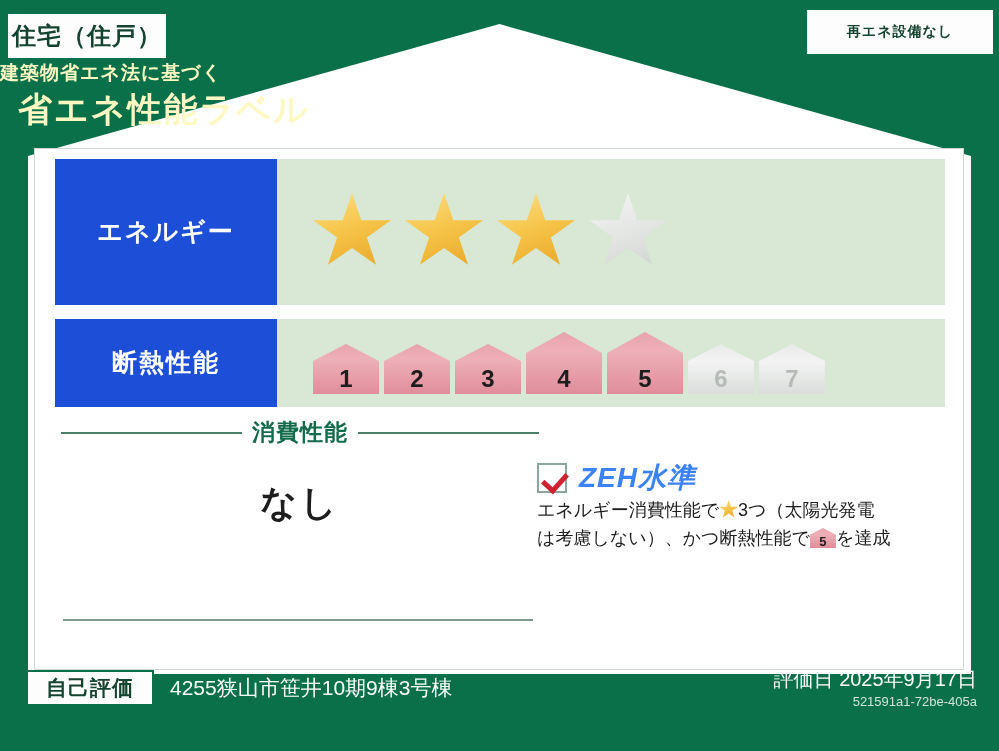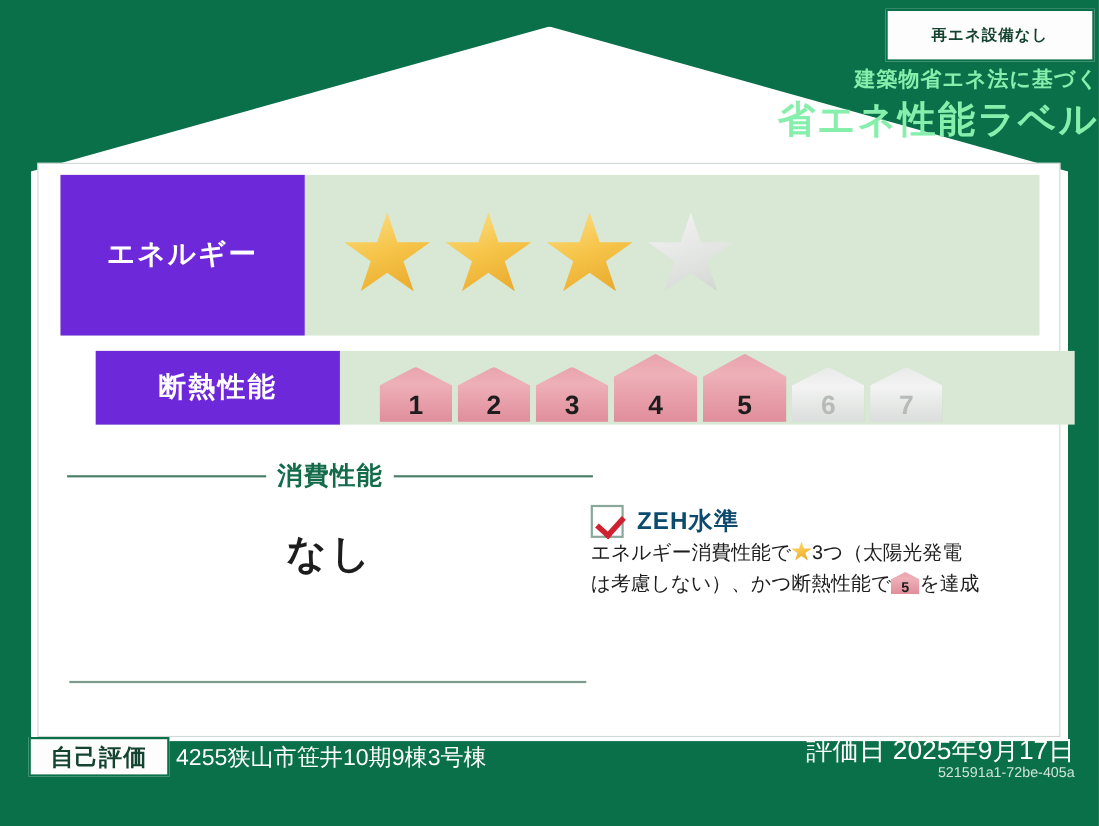--- a/index.html
+++ b/index.html
@@ -42,31 +42,31 @@
   #badge-renew {
     right: 4px; top: 8px;
     width: 190px; height: 48px;
     font-size: 14px;
   }
 
   
   .title-block {
     position: absolute;
     left: 0; right: 0; top: 62px;
-    text-align: right;
-    color: #86efac;
+    text-align: left;
+    color: #fef9c3;
     z-index: 5;
   }
   .title-sub {
     font-size: 19px; font-weight: bold; letter-spacing: 1px;
     line-height: 1.2;
   }
   .title-main {
     font-size: 34px; font-weight: bold; letter-spacing: 2px;
-    line-height: 1.25; margin-top: 3px;
+    line-height: 1.25; margin-top: 3px; padding-left: 18px;
   }
 
   
   .card {
     position: absolute;
     left: 34px; top: 148px;
     width: 930px; height: 522px;
     background: #ffffff;
     border: 1px solid #cfd8d3;
     z-index: 4;
@@ -74,24 +74,24 @@
 
   
   .perf-row {
     position: absolute;
     left: 20px;
     width: 890px;
     display: flex;
     background: #d8e8d4;
   }
   #row-energy { top: 10px; height: 146px; }
-  #row-insul  { top: 170px; height: 67px; margin-left: 32px; }
+  #row-insul  { top: 170px; height: 88px; }
 
   .perf-label {
-    background: #6d28d9;
+    background: #1d4ed8;
     color: #ffffff;
     font-weight: bold;
     display: flex; flex-direction: column;
     align-items: center; justify-content: center;
     line-height: 1.35;
     letter-spacing: 2px;
     flex: 0 0 auto;
   }
   #row-energy .perf-label { width: 222px; font-size: 25px; }
   #row-insul  .perf-label { width: 222px; font-size: 25px; }
@@ -185,22 +185,22 @@
   .zeh-check::after {
     content: "";
     position: absolute;
     left: 8px; top: 3px;
     width: 11px; height: 19px;
     border: solid #cf2230;
     border-width: 0 5px 5px 0;
     transform: rotate(42deg);
   }
   .zeh-title {
-    font-size: 22px; font-weight: bold;
-    color: #0c4a6e; letter-spacing: 1px;
+    font-size: 28px; font-weight: bold;
+    color: #3b82f6; letter-spacing: 1px; font-style: italic;
   }
   .zeh-desc {
     font-size: 18px;
     color: #1d1d1d;
     line-height: 1.55;
     letter-spacing: 0px;
   }
   .mini-star {
     display: inline-block;
     width: 19px; height: 19px;
@@ -235,49 +235,50 @@
     width: 128px; height: 36px;
     background: #fdfdfd;
     border: 2px solid #0a7049;
     color: #14432f;
     font-size: 21px; font-weight: bold;
     display: flex; align-items: center; justify-content: center;
     letter-spacing: 1px;
   }
   #footer-address {
     position: absolute;
-    left: 160px; top: 20px;
+    left: 170px; top: 20px;
     color: #ffffff;
     font-size: 21px;
     letter-spacing: 0px;
   }
   #footer-date {
     position: absolute;
     right: 22px; top: 12px;
     color: #ffffff;
-    font-size: 24px;
+    font-size: 20px;
     text-align: right;
   }
   #footer-id {
     position: absolute;
     right: 22px; top: 40px;
     color: #cfe4d9;
     font-size: 13px;
     text-align: right;
     font-family: "Liberation Sans", "DejaVu Sans", sans-serif;
     margin-left: 24px;
   }
 </style>
 </head>
 <body>
 
 <div id="label-root">
 
   <div class="house-white"></div>
 
+  <div class="badge-top" id="badge-type">住宅（住戸）</div>
 
   <div class="badge-top" id="badge-renew">再エネ設備なし</div>
 
   <div class="title-block">
     <div class="title-sub">建築物省エネ法に基づく</div>
     <div class="title-main">省エネ性能ラベル</div>
   </div>
 
   <div class="card">
 

